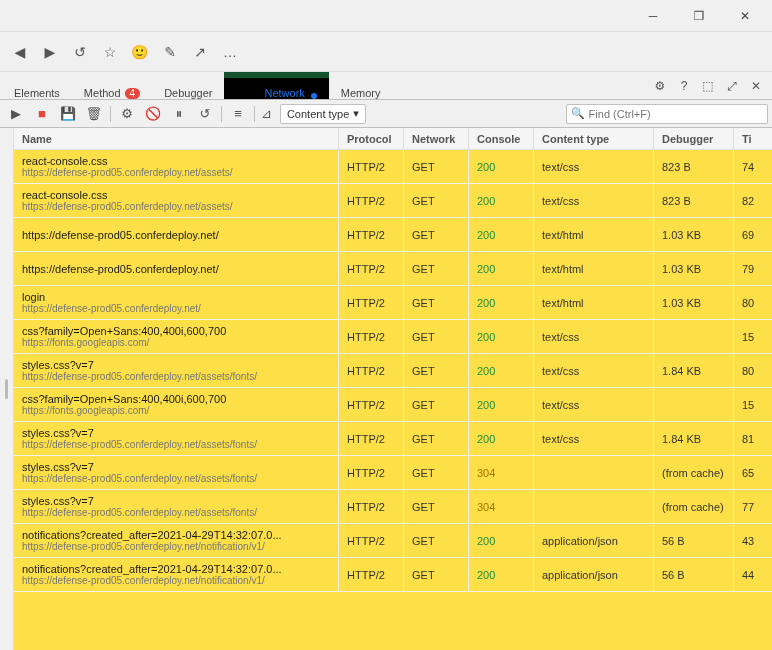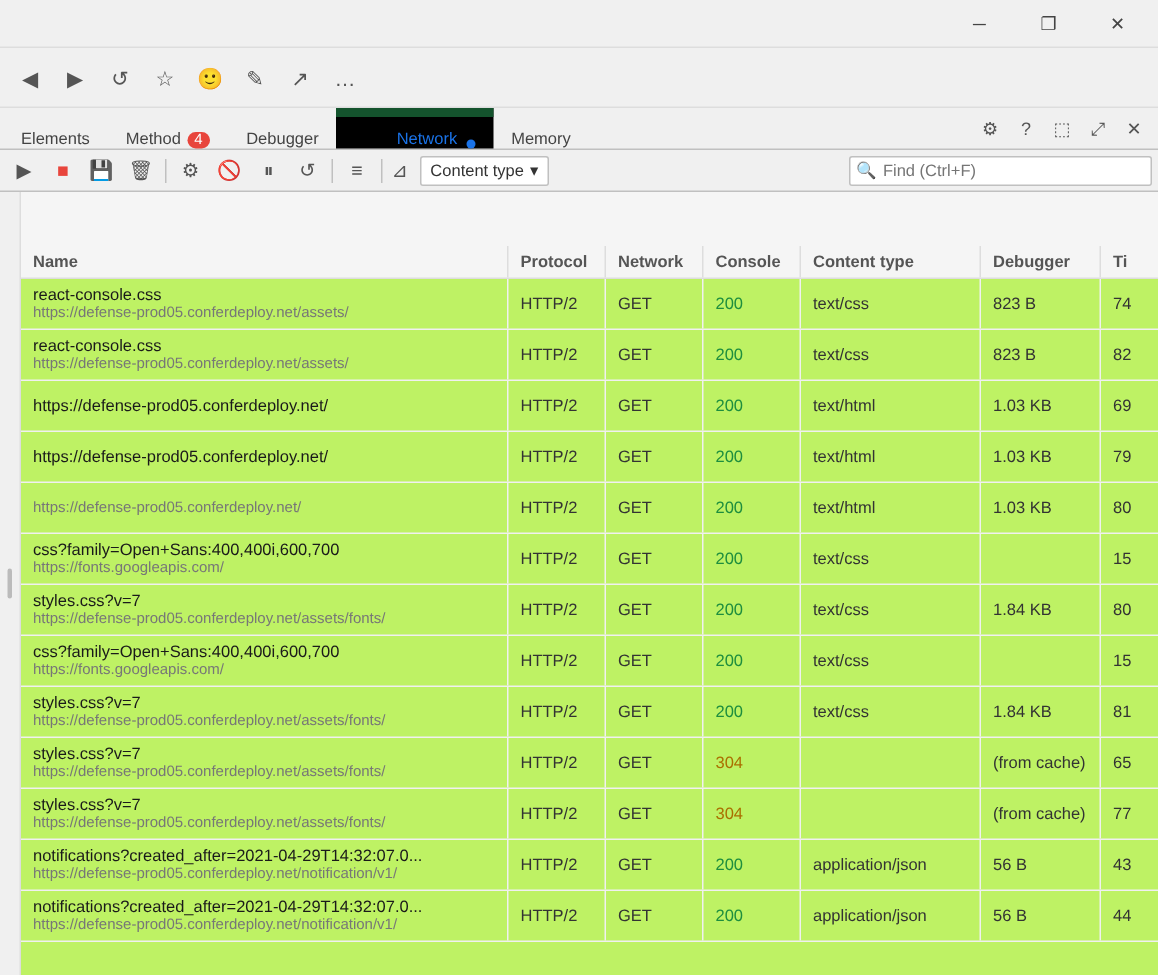--- a/index.html
+++ b/index.html
@@ -202,22 +202,21 @@
       width: 3px;
       height: 20px;
       background: #bbb;
       border-radius: 2px;
     }
 
     
     .network-table-wrapper {
       flex: 1;
       overflow: hidden;
-      background: #bef264;
-      margin-top: 36px;
+      background: #fde047;
     }
 
     .table-header {
       display: grid;
       grid-template-columns: 325px 65px 65px 65px 120px 80px 50px;
       height: 22px;
       background: #f5f5f5;
       border-bottom: 1px solid #ddd;
       position: sticky;
       top: 0;
@@ -430,20 +429,21 @@
   </div>
           <div class="td">HTTP/2</div>
           <div class="td">GET</div>
           <div class="td result-200">200</div>
           <div class="td">text/html</div>
           <div class="td">1.03 KB</div>
           <div class="td">79</div>
         </div>
         <div class="table-row">
           <div class="td">
+    <span class="td-name">login</span>
     <span class="td-url">https://defense-prod05.conferdeploy.net/</span>
   </div>
           <div class="td">HTTP/2</div>
           <div class="td">GET</div>
           <div class="td result-200">200</div>
           <div class="td">text/html</div>
           <div class="td">1.03 KB</div>
           <div class="td">80</div>
         </div>
         <div class="table-row">

